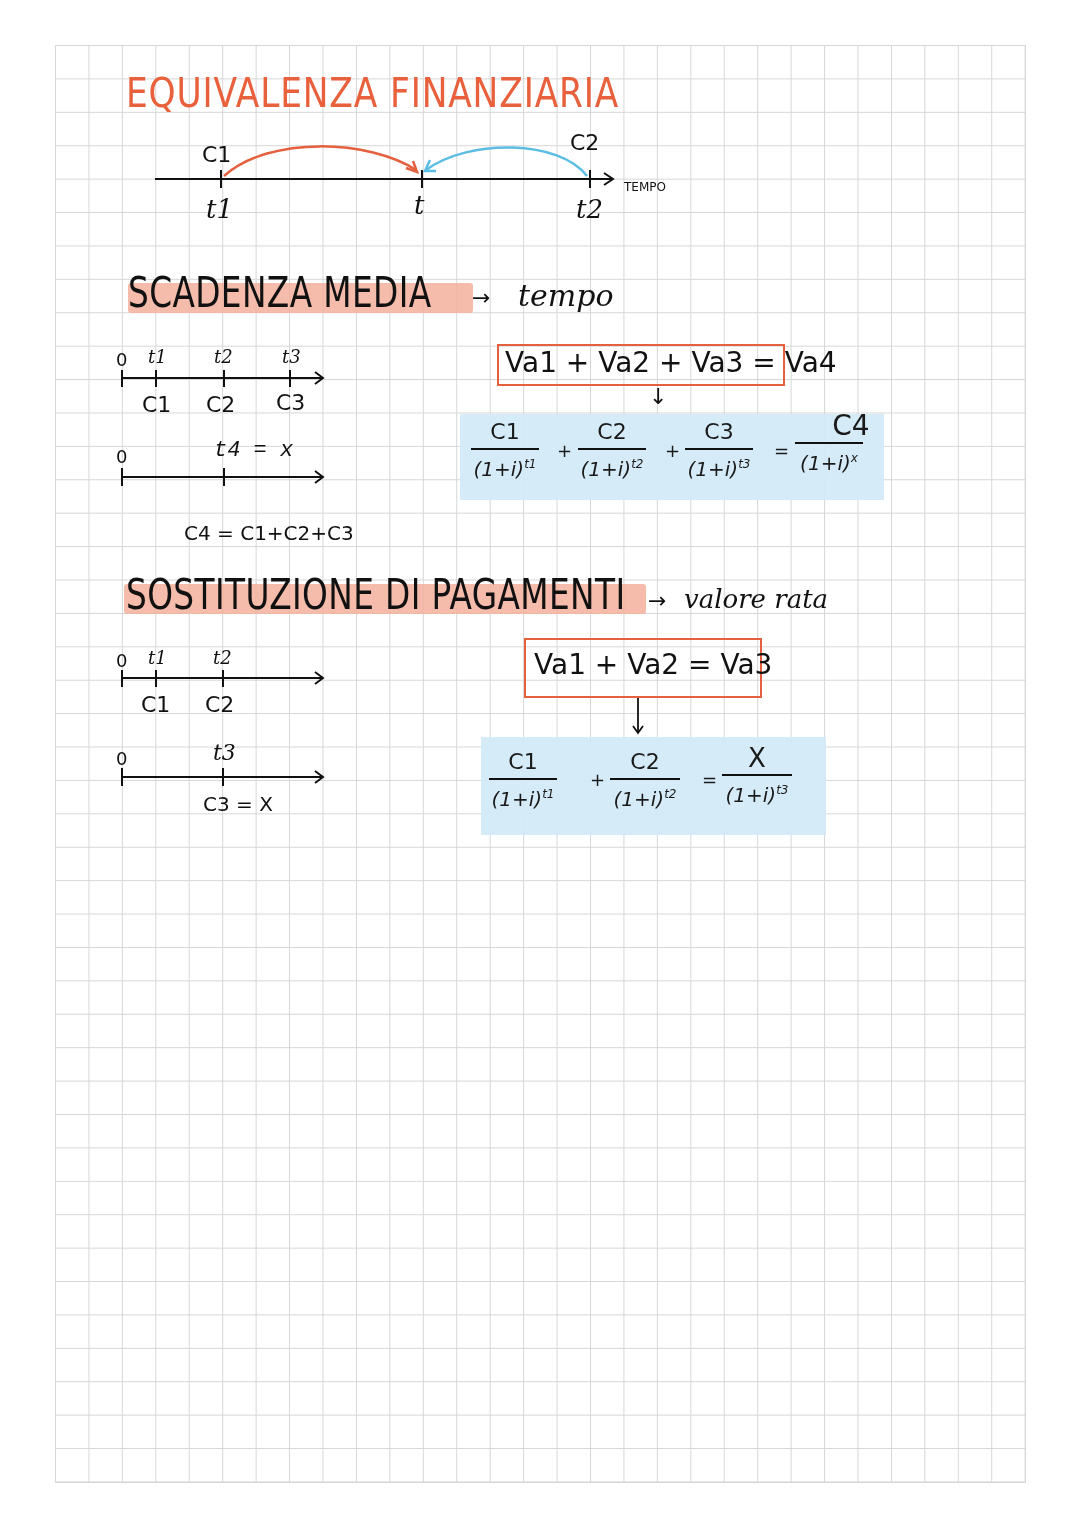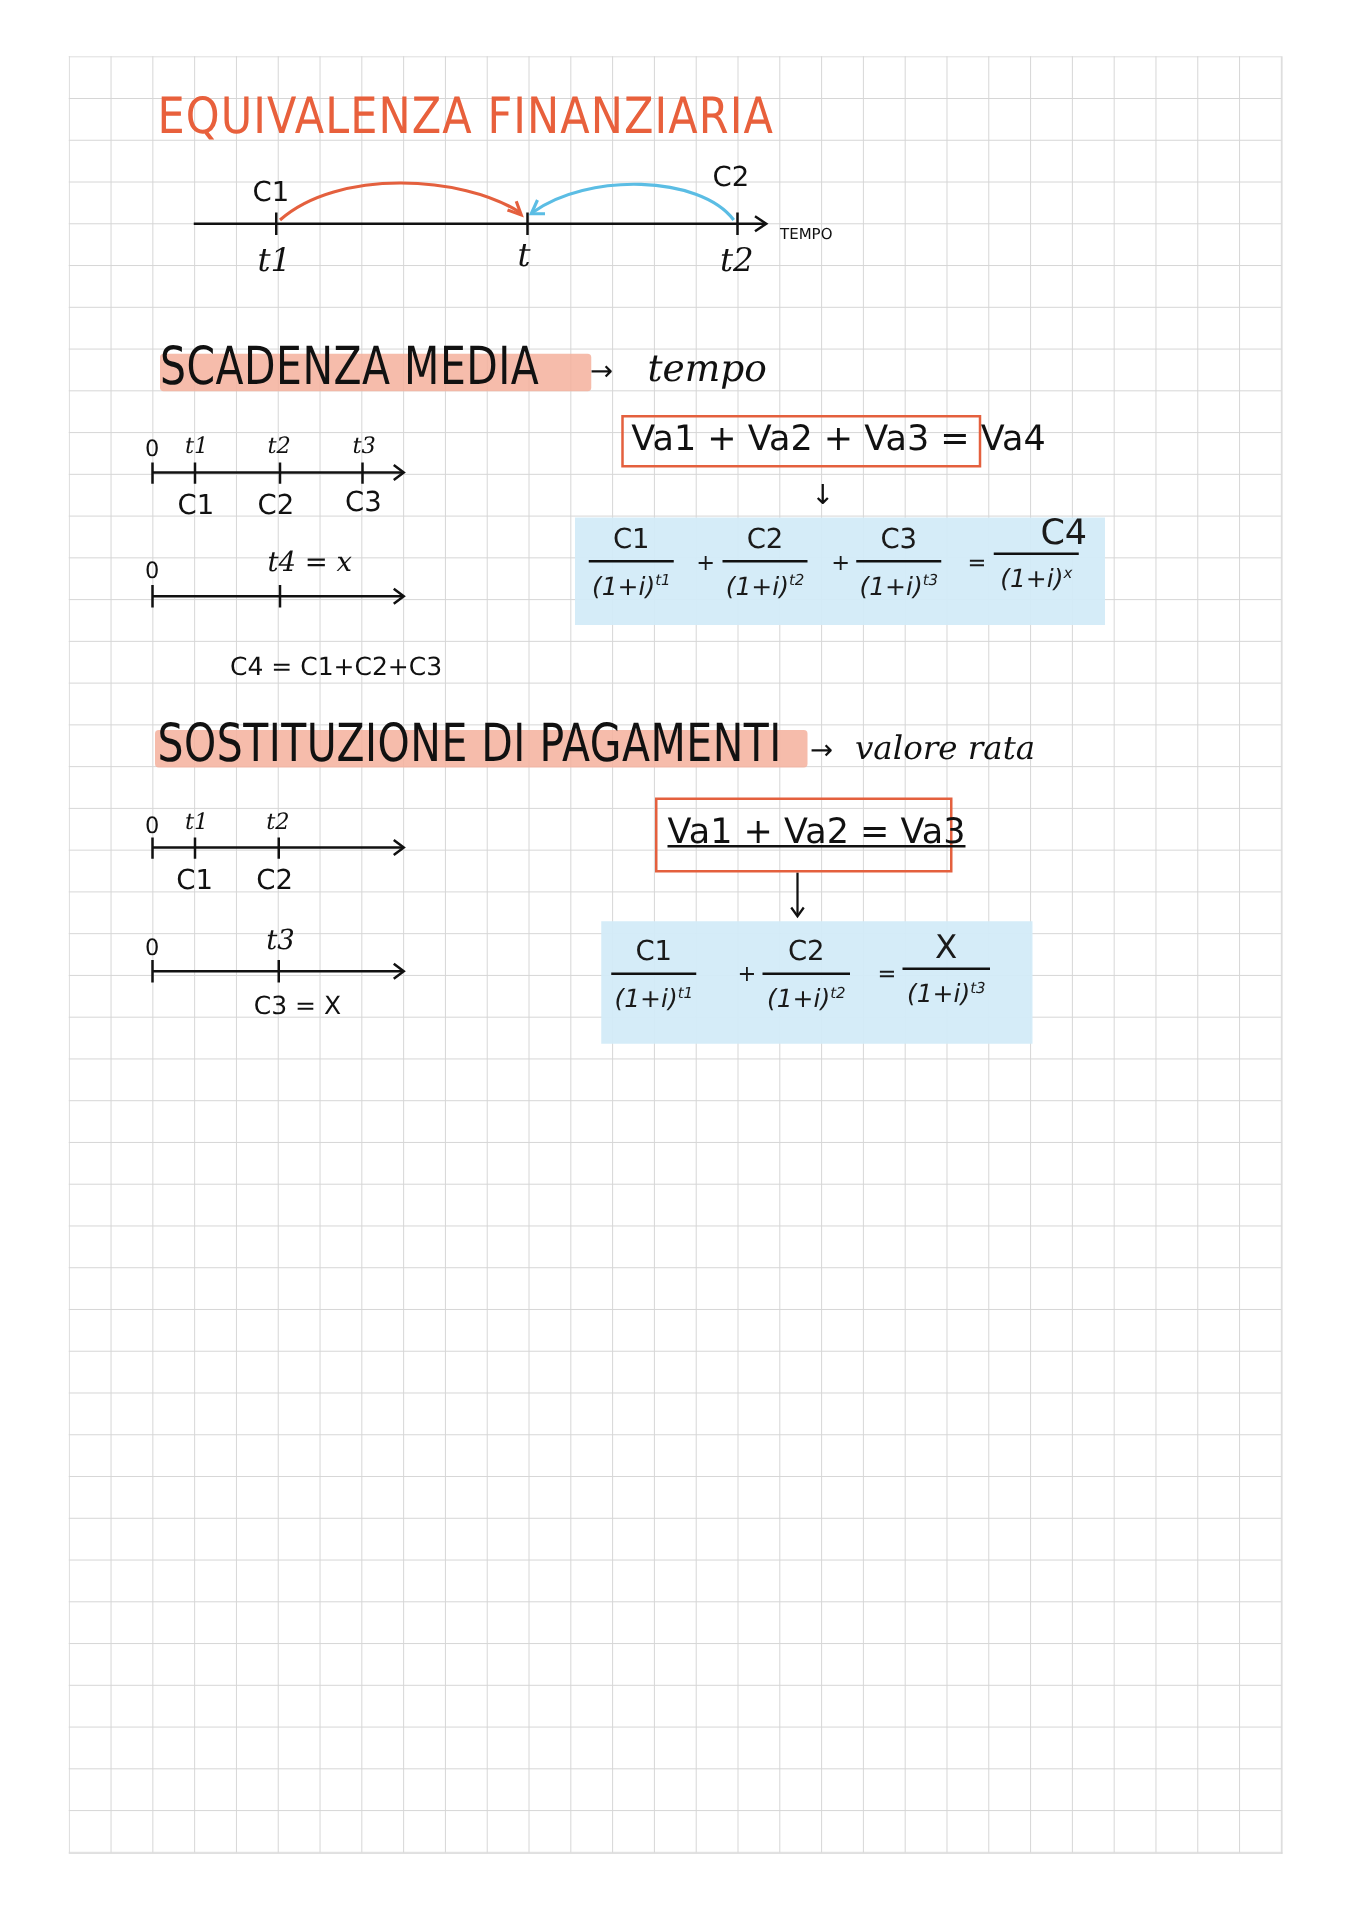--- a/index.html
+++ b/index.html
@@ -82,24 +82,24 @@
 
 <div class="abs hand sm" style="left:116px;top:349px;">0</div>
 <div class="abs script" style="left:148px;top:346px;font-size:18px;">t1</div>
 <div class="abs script" style="left:214px;top:346px;font-size:18px;">t2</div>
 <div class="abs script" style="left:282px;top:346px;font-size:18px;">t3</div>
 <div class="abs hand md" style="left:142px;top:392px;">C1</div>
 <div class="abs hand md" style="left:206px;top:392px;">C2</div>
 <div class="abs hand md" style="left:276px;top:390px;">C3</div>
 
 <div class="abs hand sm" style="left:116px;top:446px;">0</div>
-<div class="abs script" style="left:214px;top:438px;font-size:22px;">t4 = x</div>
+<div class="abs script" style="left:214px;top:438px;font-size:22px;font-family:Liberation Mono, monospace;">t4 = x</div>
 <div class="abs hand md" style="left:184px;top:490px;font-size:20px;margin-top:31px;">C4 = C1+C2+C3</div>
 
-<div class="box-red" style="left:497px;top:332px;width:284px;height:38px;text-align:right;">
+<div class="box-red" style="left:497px;top:344px;width:284px;height:38px;text-align:right;">
   <div class="abs hand" style="left:6px;top:0px;font-size:28px;">Va1 + Va2 + Va3 = Va4</div>
 </div>
 <div class="abs hand md" style="left:649px;top:384px;">↓</div>
 
 <div class="box-blue" style="left:460px;top:414px;width:424px;height:86px;"></div>
 <div class="frac" style="left:471px;top:418px;width:68px;">
   <span class="num">C1</span>
   <span class="bar"></span>
   <span class="den"><span>(1+i)</span><sup>t1</sup></span>
 </div>
@@ -147,21 +147,21 @@
 <div class="abs script" style="left:148px;top:647px;font-size:18px;">t1</div>
 <div class="abs script" style="left:213px;top:647px;font-size:18px;">t2</div>
 <div class="abs hand md" style="left:141px;top:692px;">C1</div>
 <div class="abs hand md" style="left:205px;top:692px;">C2</div>
 
 <div class="abs hand sm" style="left:116px;top:748px;">0</div>
 <div class="abs script" style="left:213px;top:740px;font-size:22px;">t3</div>
 <div class="abs hand md" style="left:203px;top:792px;font-size:20px;">C3 = X</div>
 
 <div class="box-red" style="left:524px;top:638px;width:234px;height:56px;">
-  <div class="abs hand" style="left:8px;top:8px;font-size:28px;text-decoration:underline;">Va1 + Va2 = Va3</div>
+  <div class="abs hand" style="left:8px;top:8px;font-size:28px;">Va1 + Va2 = Va3</div>
 </div>
 
 <div class="box-blue" style="left:481px;top:737px;width:345px;height:98px;"></div>
 <div class="frac" style="left:489px;top:748px;width:68px;">
   <span class="num">C1</span>
   <span class="bar"></span>
   <span class="den"><span>(1+i)</span><sup>t1</sup></span>
 </div>
 <div class="op" style="left:590px;top:769px;">+</div>
 <div class="frac" style="left:610px;top:748px;width:70px;">

